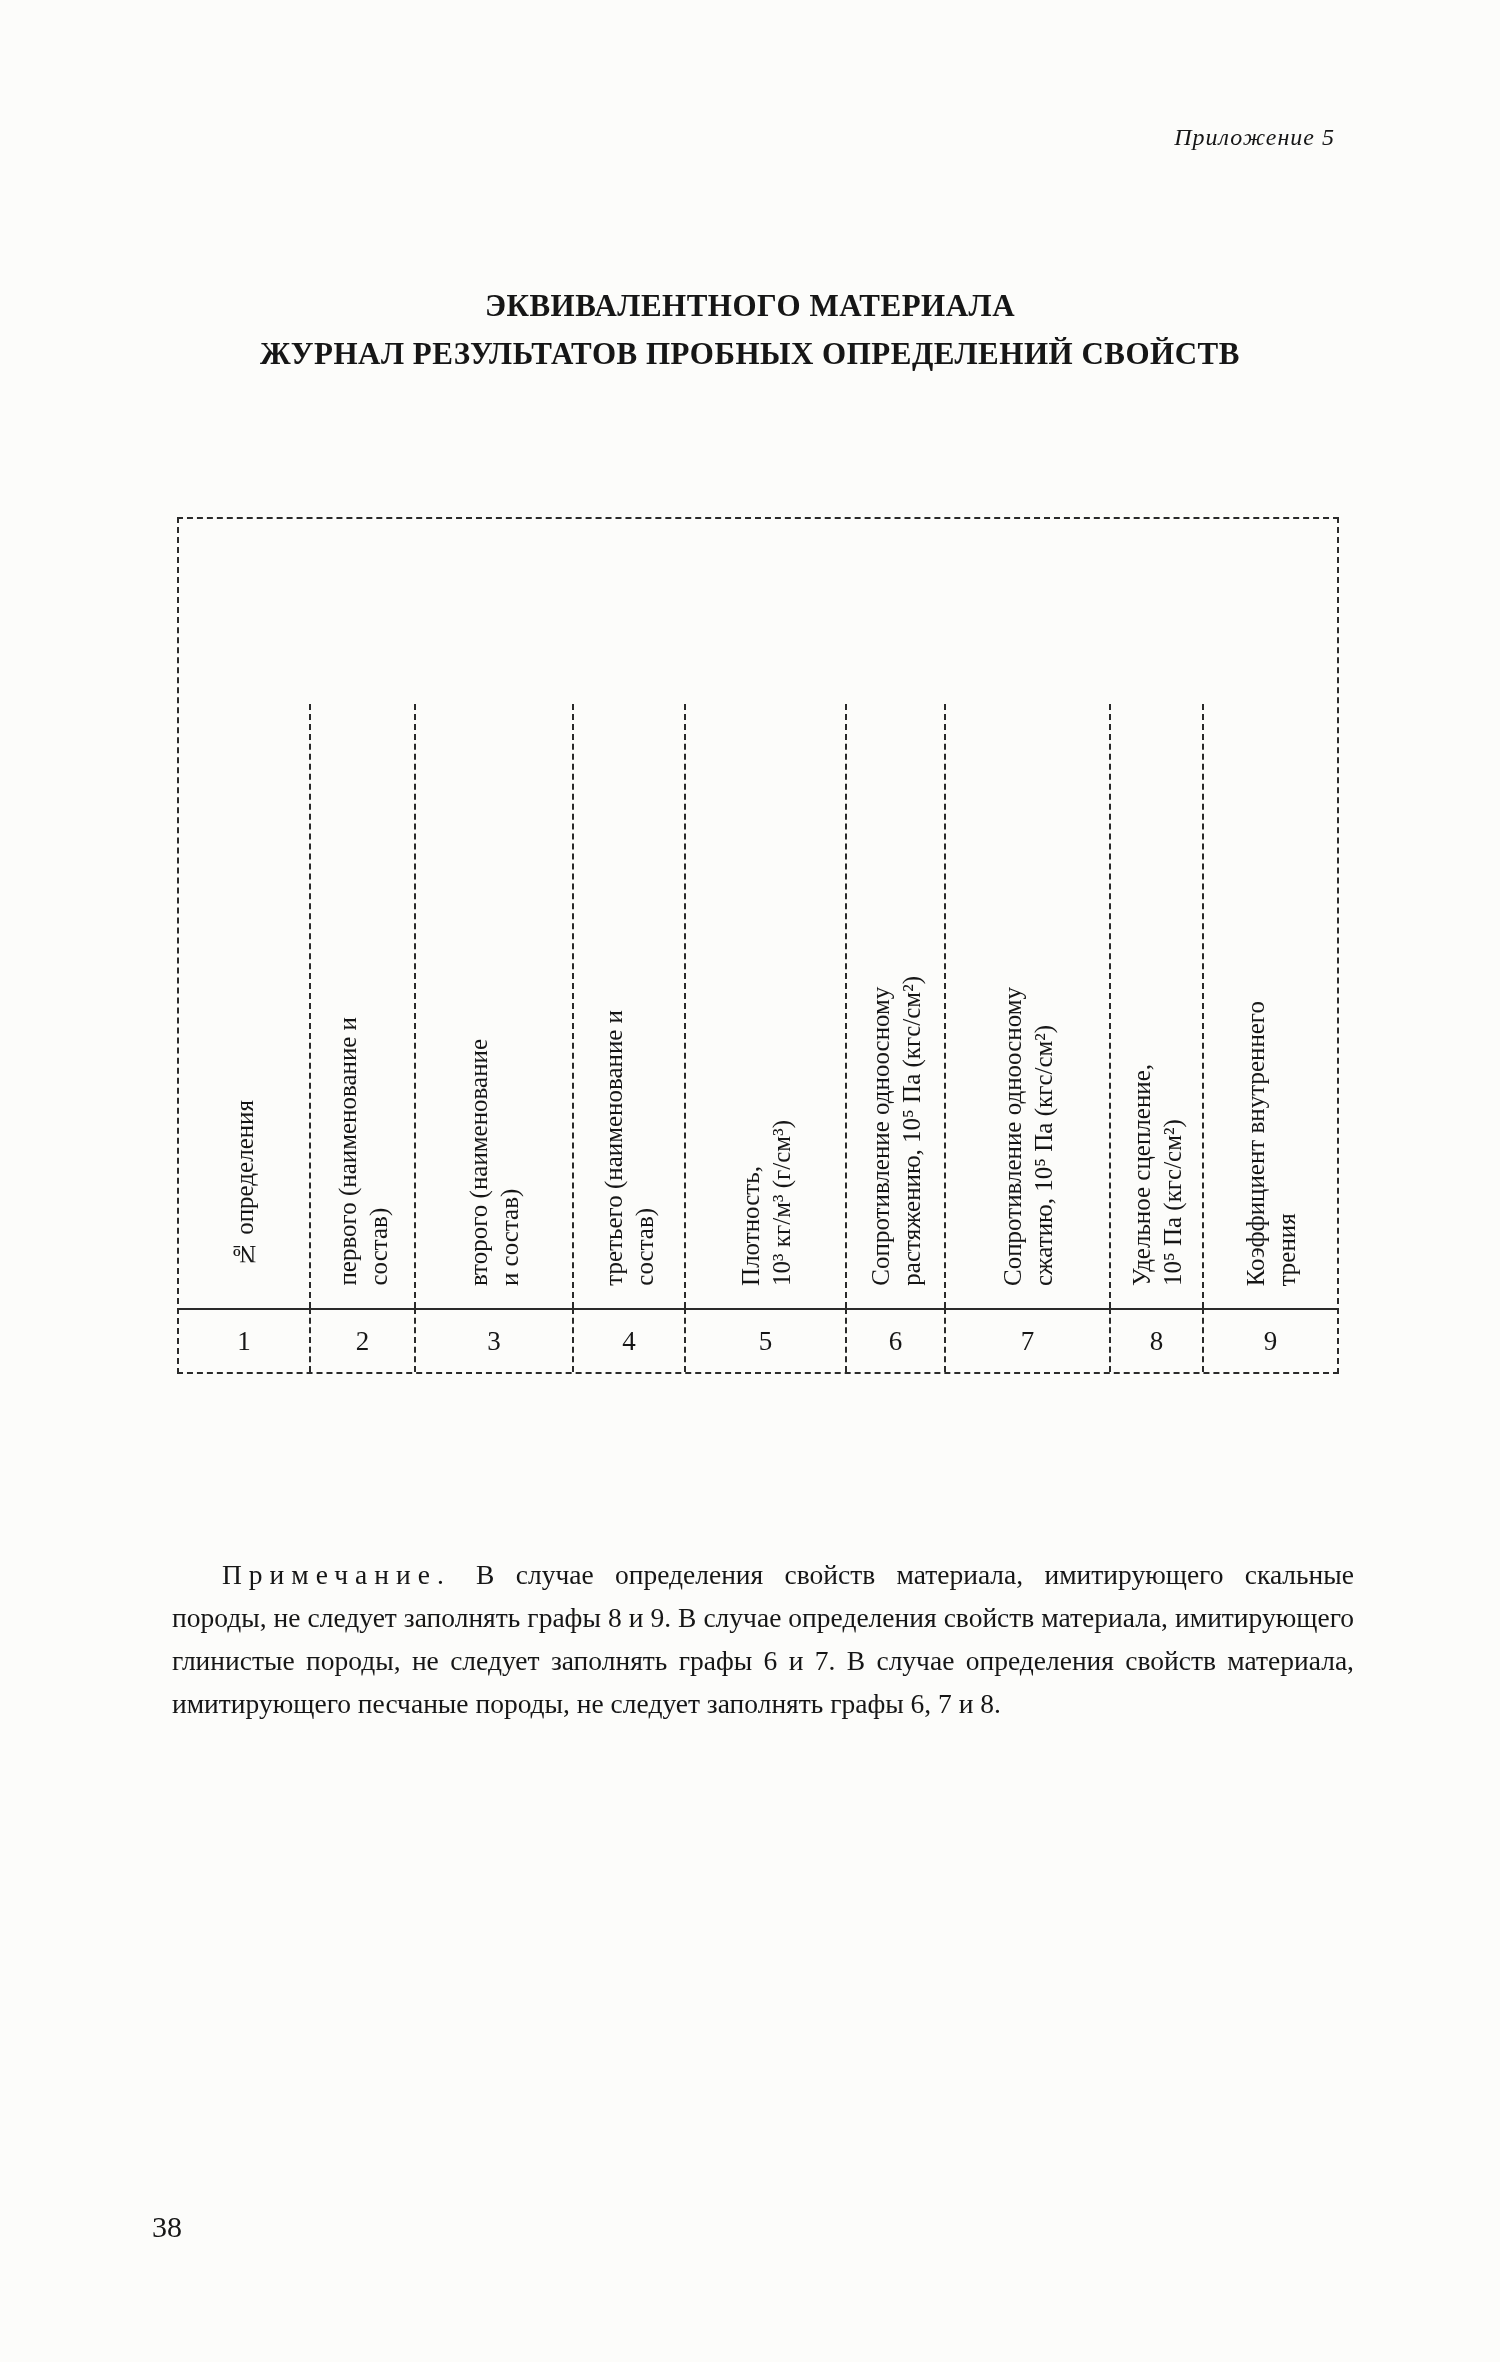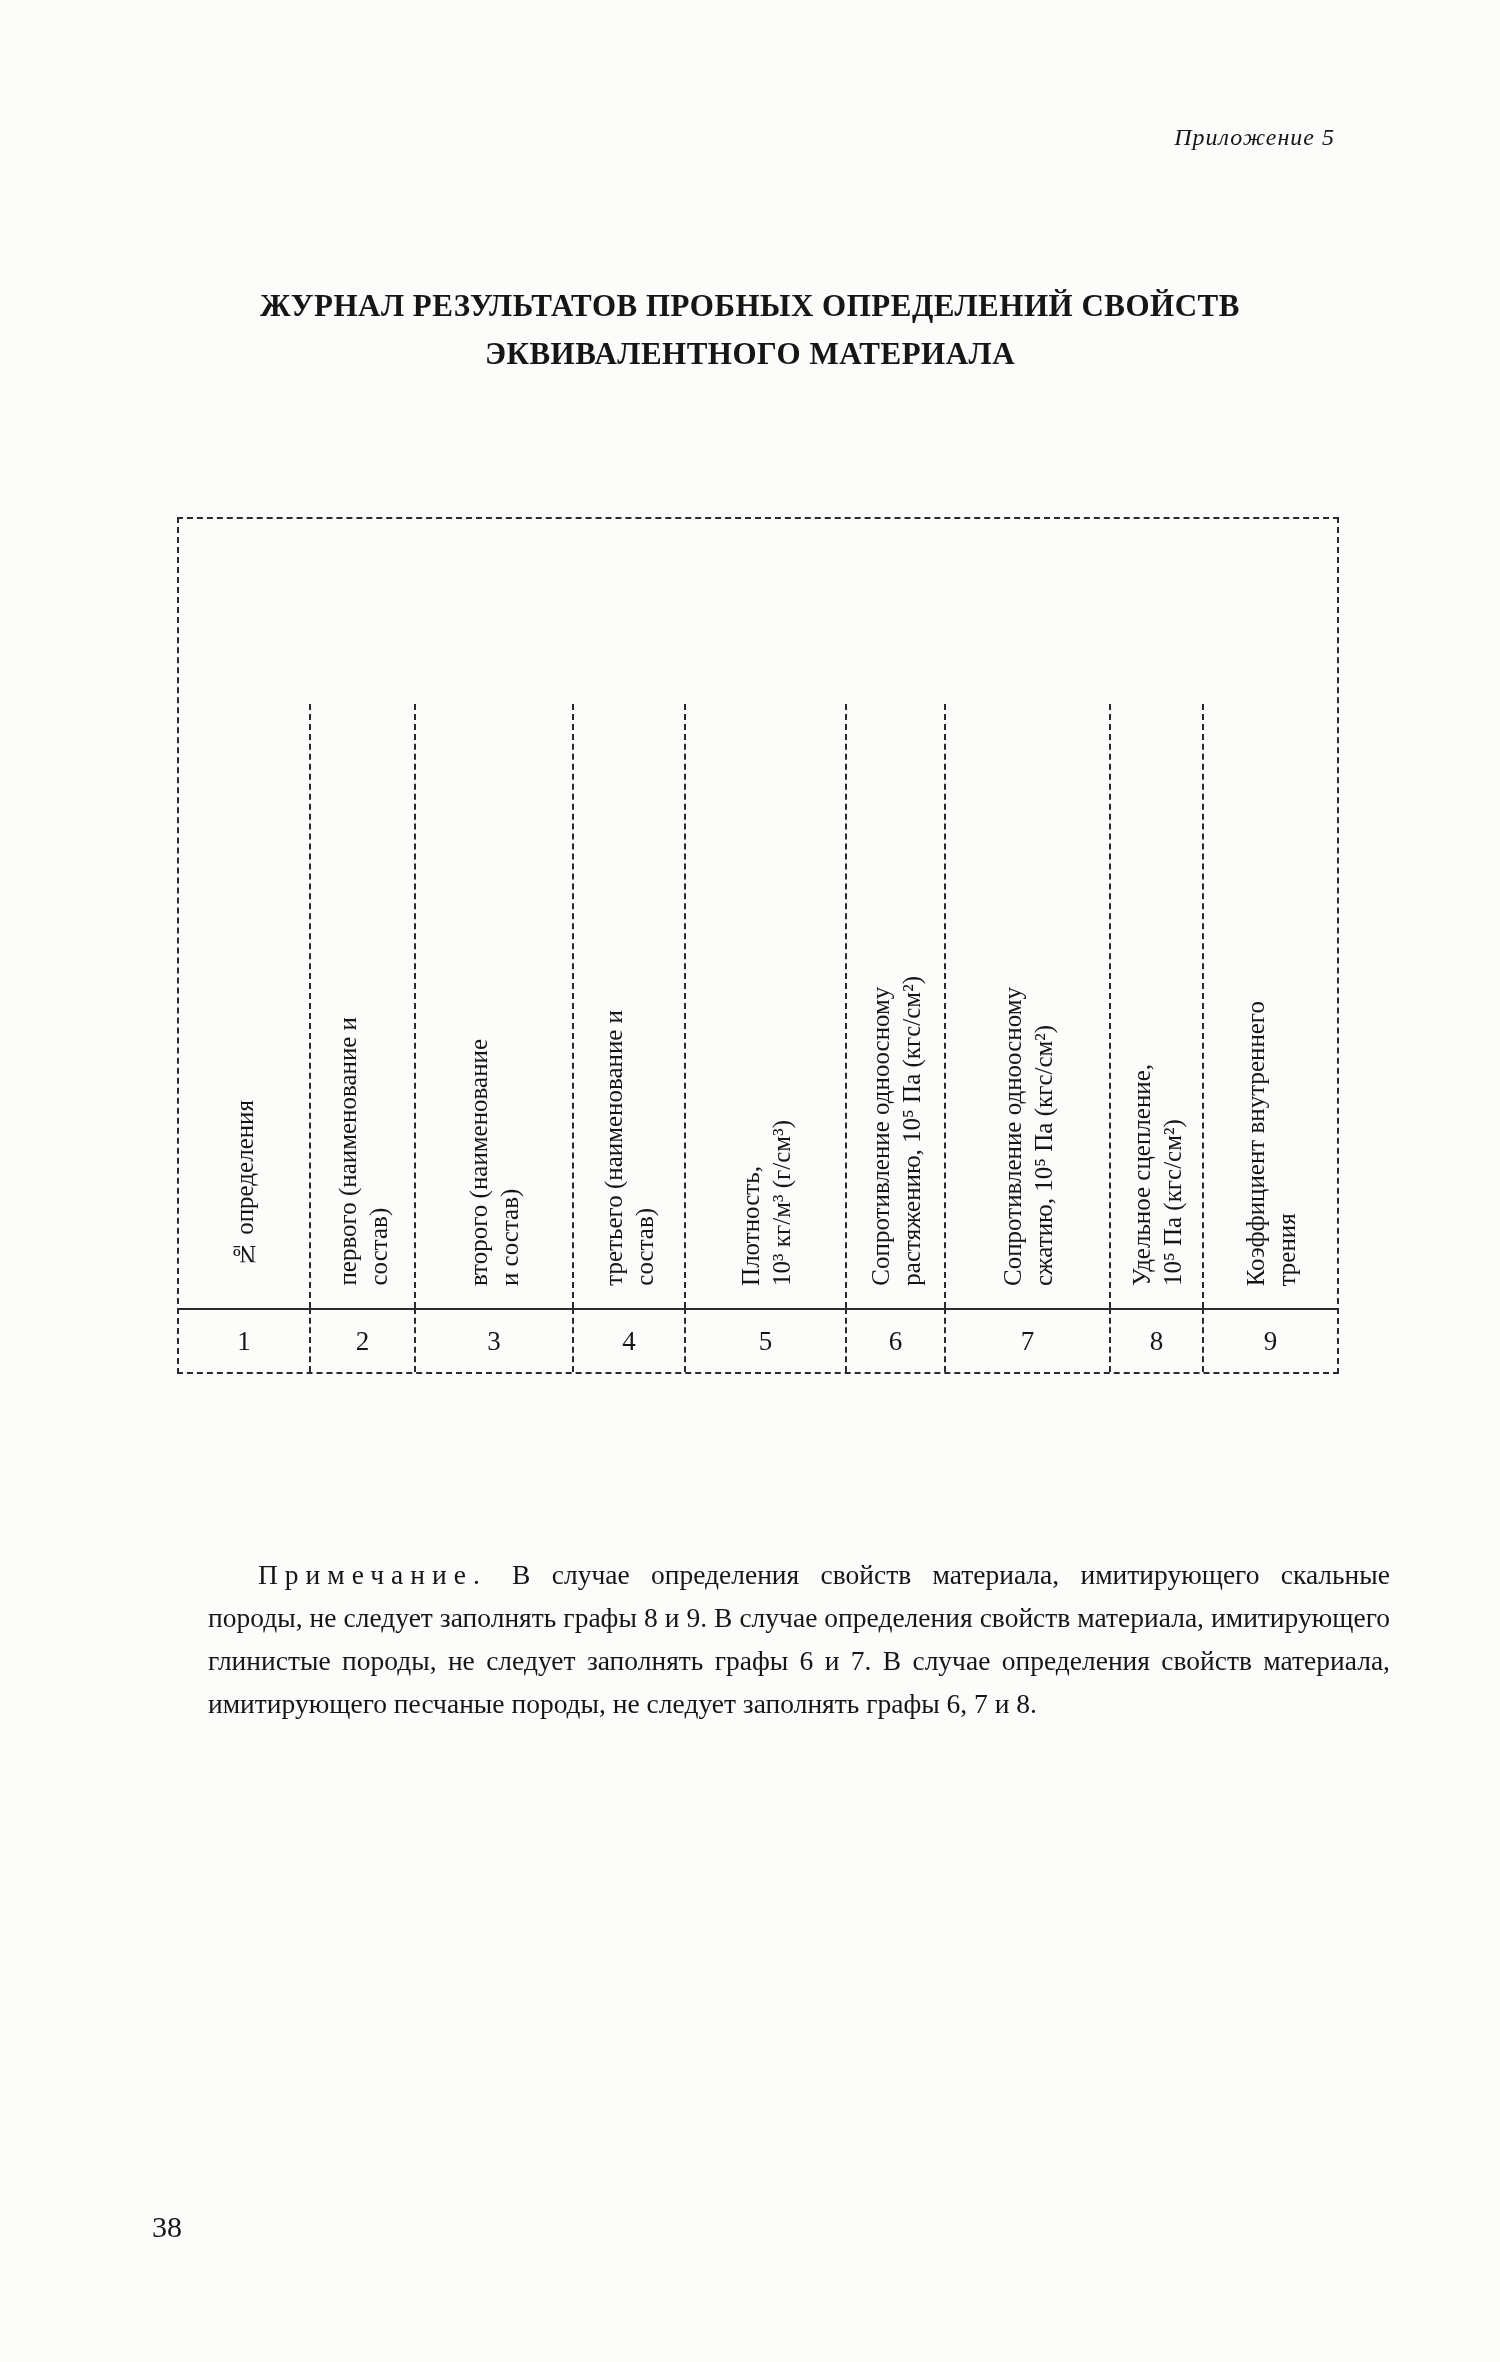--- a/index.html
+++ b/index.html
@@ -82,39 +82,38 @@
   }
 
   .note {
     position:absolute;
     left:172px; top:1553px;
     width:1182px;
     font-size:27.5px;
     line-height:43px;
     text-align:justify;
     text-indent:50px;
-    margin-left:36px;
   }
   .note-label { letter-spacing:7px; margin-right:4px; }
 
   .page-number {
     position:absolute;
     left:152px; top:2210px;
     font-size:30px;
     font-weight:normal;
   }
 </style>
 </head>
 <body>
 
 <div class="appendix">Приложение 5</div>
 
 <div class="title">
+  <div>ЭКВИВАЛЕНТНОГО МАТЕРИАЛА</div>
   <div>ЖУРНАЛ РЕЗУЛЬТАТОВ ПРОБНЫХ ОПРЕДЕЛЕНИЙ СВОЙСТВ</div>
-  <div>ЭКВИВАЛЕНТНОГО МАТЕРИАЛА</div>
 </div>
 
 <div class="journal-table">
 
   <div class="cell numcol-cell">
     <div class="vert">№ определения</div>
   </div>
 
 
 

